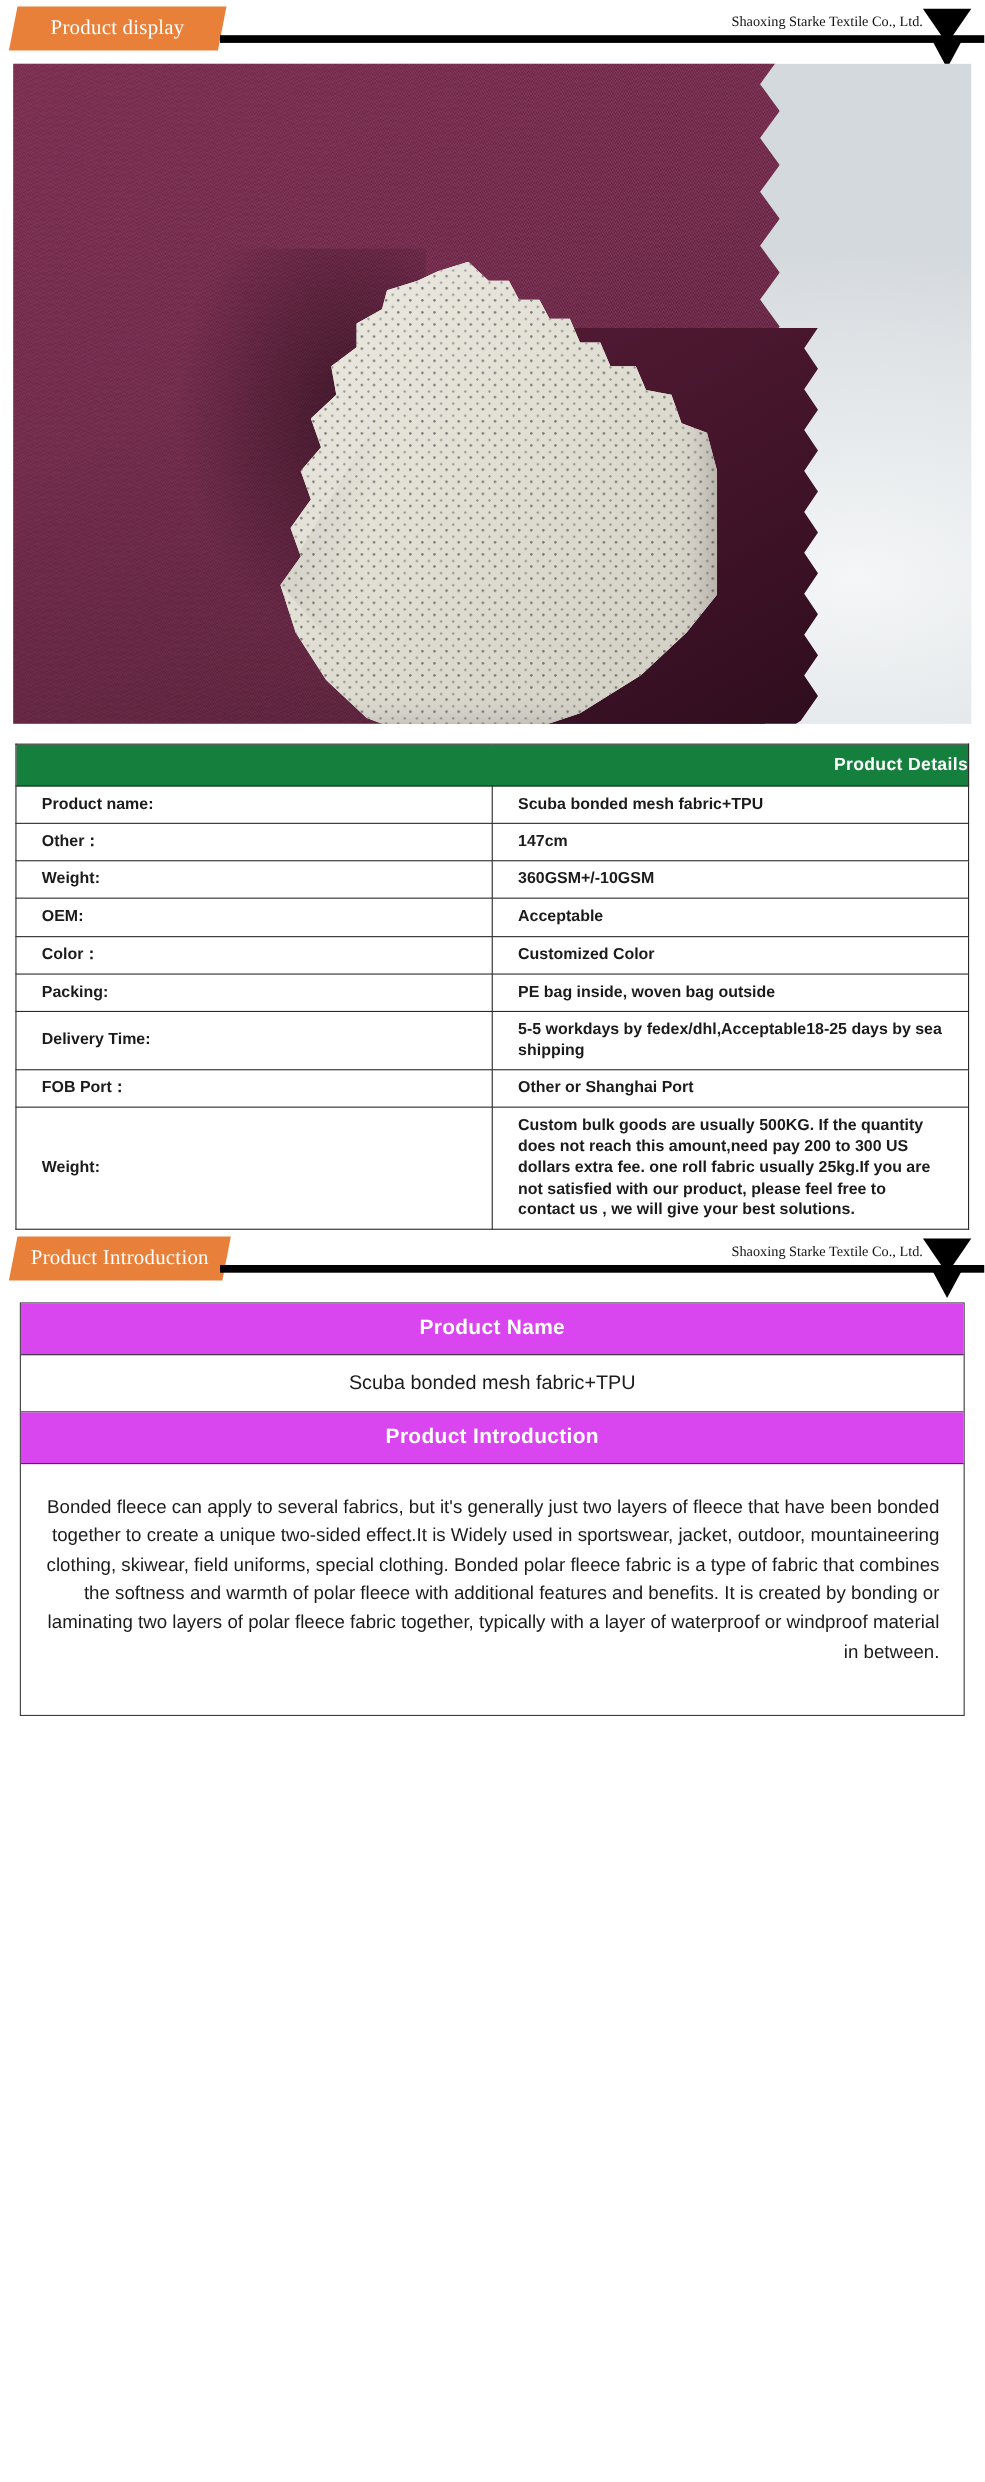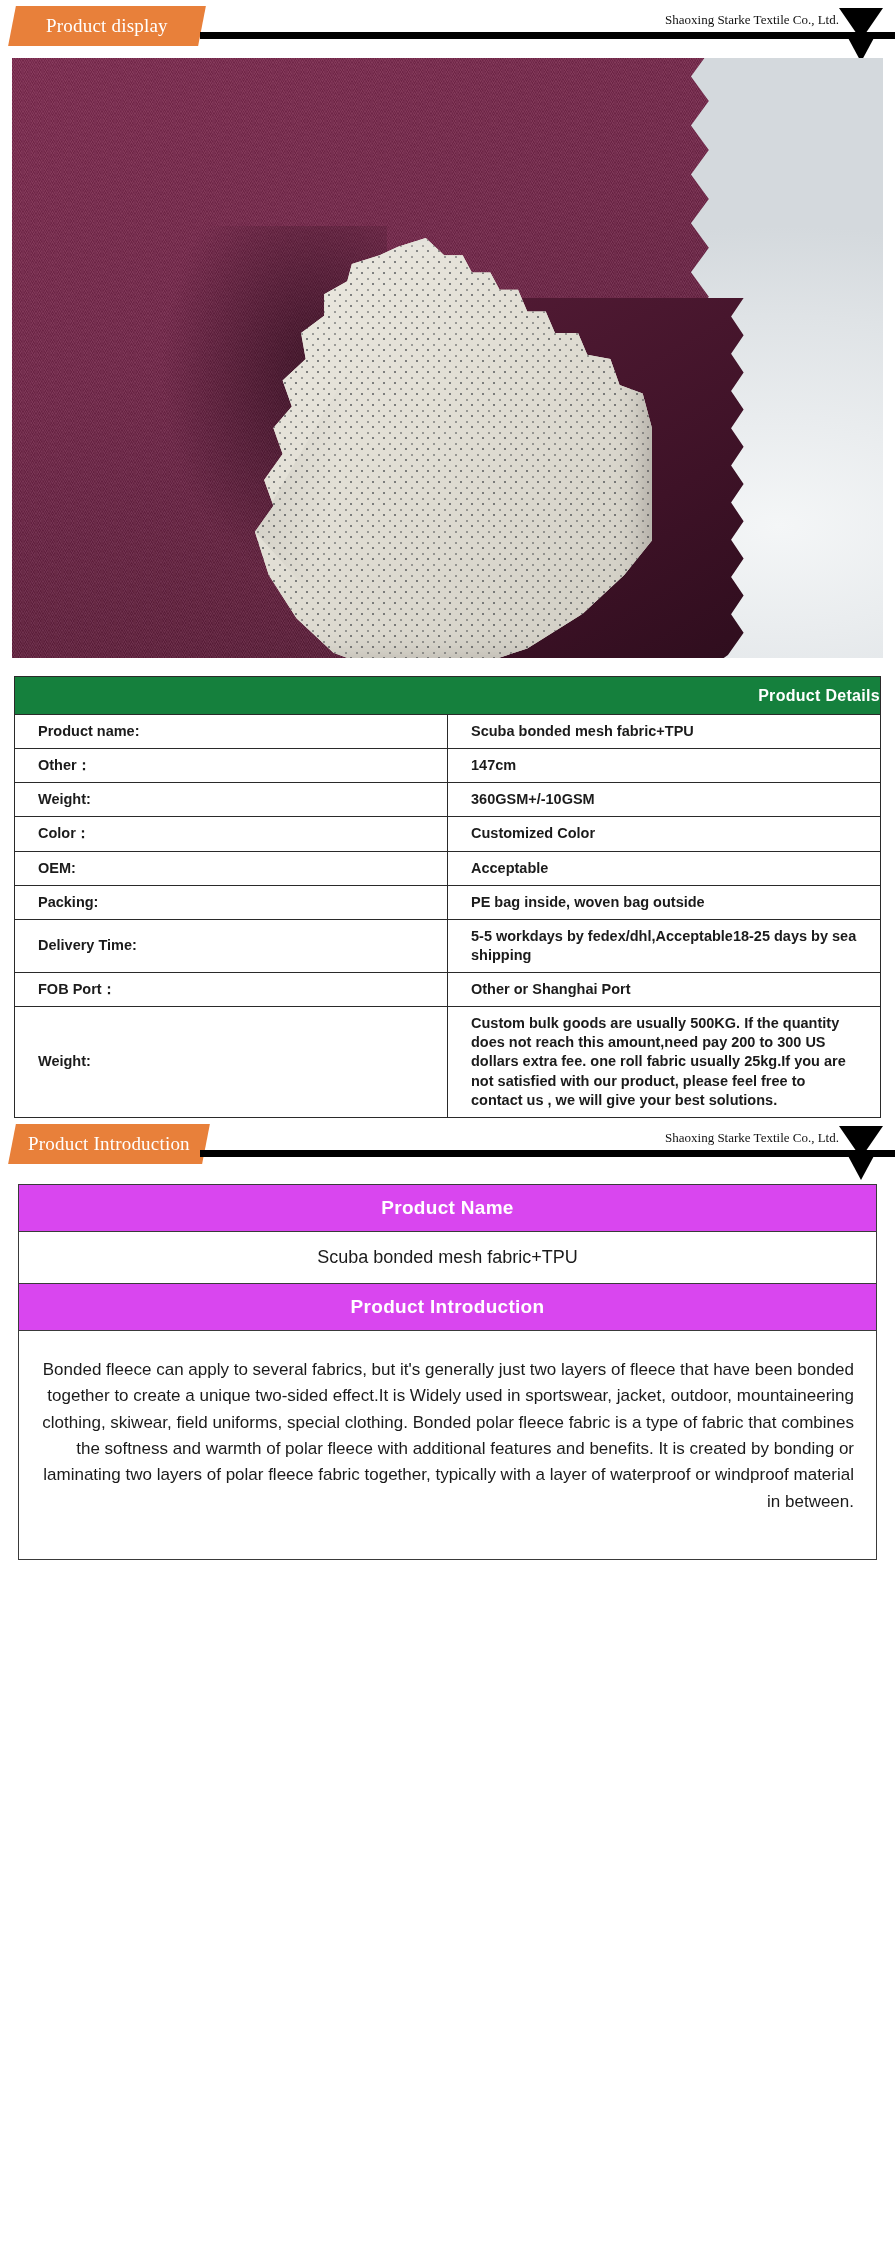--- a/index.html
+++ b/index.html
@@ -219,26 +219,26 @@
     </tr>
     <tr>
       <td class="label">Other：</td>
       <td>147cm</td>
     </tr>
     <tr>
       <td class="label">Weight:</td>
       <td>360GSM+/-10GSM</td>
     </tr>
     <tr>
+      <td class="label">OEM:</td>
+      <td>Acceptable</td>
+    </tr>
+    <tr>
       <td class="label">Color：</td>
       <td>Customized Color</td>
-    </tr>
-    <tr>
-      <td class="label">OEM:</td>
-      <td>Acceptable</td>
     </tr>
     <tr>
       <td class="label">Packing:</td>
       <td>PE bag inside, woven bag outside</td>
     </tr>
     <tr>
       <td class="label">Delivery Time:</td>
       <td>5-5 workdays by fedex/dhl,Acceptable18-25 days by sea shipping</td>
     </tr>
     <tr>

